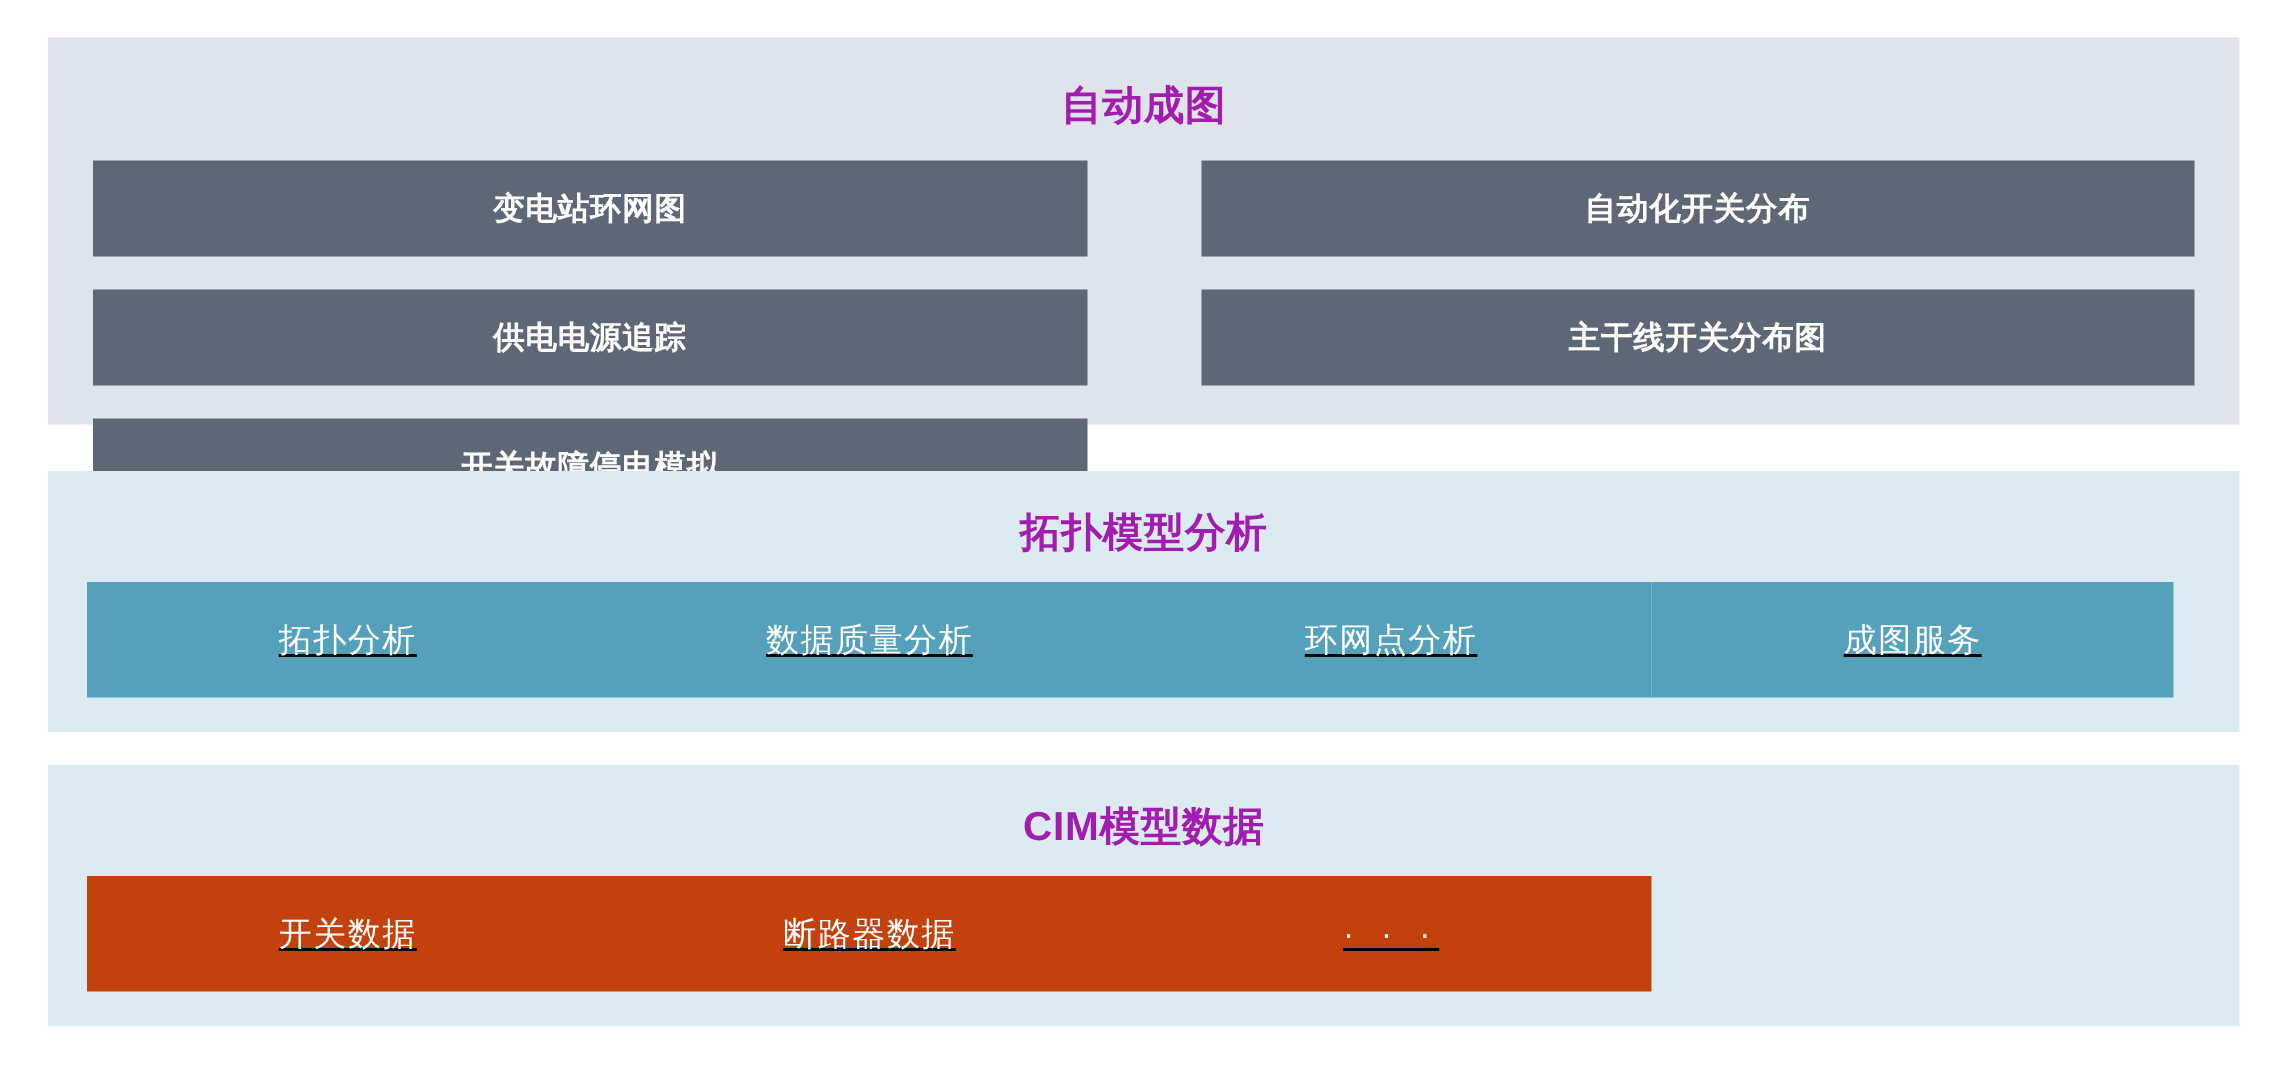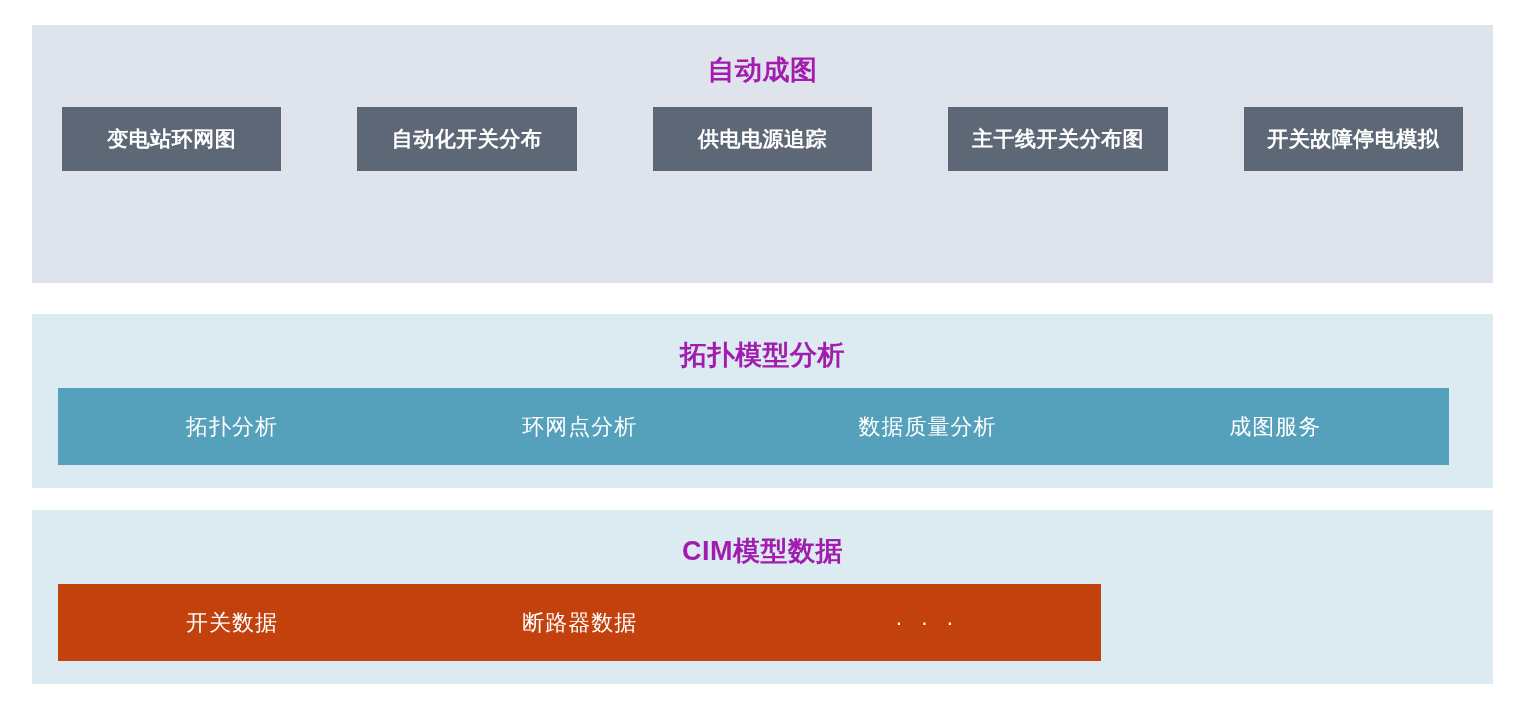--- a/index.html
+++ b/index.html
@@ -44,21 +44,21 @@
     font-size: 27px;
     line-height: 27px;
     padding-top: 32px;
   }
   .grid-auto {
     position: absolute;
     left: 30px;
     right: 30px;
     top: 82px;
     display: grid;
-    grid-template-columns: repeat(5, 1fr);
+    grid-template-columns: repeat(2, 1fr);
     column-gap: 76px;
     row-gap: 22px;
   }
   .btn-auto {
     height: 64px;
     background: #5d6775;
     color: #ffffff;
     font-size: 21px;
     font-weight: bold;
     letter-spacing: 0.5px;
@@ -82,20 +82,21 @@
     line-height: 27px;
     padding-top: 28px;
   }
   .grid-cyan {
     position: absolute;
     left: 26px;
     right: 44px;
     top: 74px;
     display: grid;
     grid-template-columns: repeat(4, 1fr);
+    text-decoration: underline;
   }
   .btn-cell {
     height: 77px;
     color: #ffffff;
     font-size: 22px;
     font-weight: normal;
     letter-spacing: 1px;
     display: flex;
     align-items: center;
     justify-content: center;
@@ -121,22 +122,22 @@
       <button class="btn-auto">供电电源追踪</button>
       <button class="btn-auto">主干线开关分布图</button>
       <button class="btn-auto">开关故障停电模拟</button>
     </div>
   </section>
 
   <section class="panel panel-cyan">
     <div class="panel-title">拓扑模型分析</div>
     <div class="grid-cyan">
       <button class="btn-cell btn-topo">拓扑分析</button>
+      <button class="btn-cell btn-topo">数据质量分析</button>
       <button class="btn-cell btn-topo">环网点分析</button>
-      <button class="btn-cell btn-topo">数据质量分析</button>
       <button class="btn-cell btn-topo">成图服务</button>
     </div>
   </section>
 
   <section class="panel panel-cyan">
     <div class="panel-title">CIM模型数据</div>
     <div class="grid-cyan">
       <button class="btn-cell btn-cim">开关数据</button>
       <button class="btn-cell btn-cim">断路器数据</button>
       <button class="btn-cell btn-cim dots">· · ·</button>

